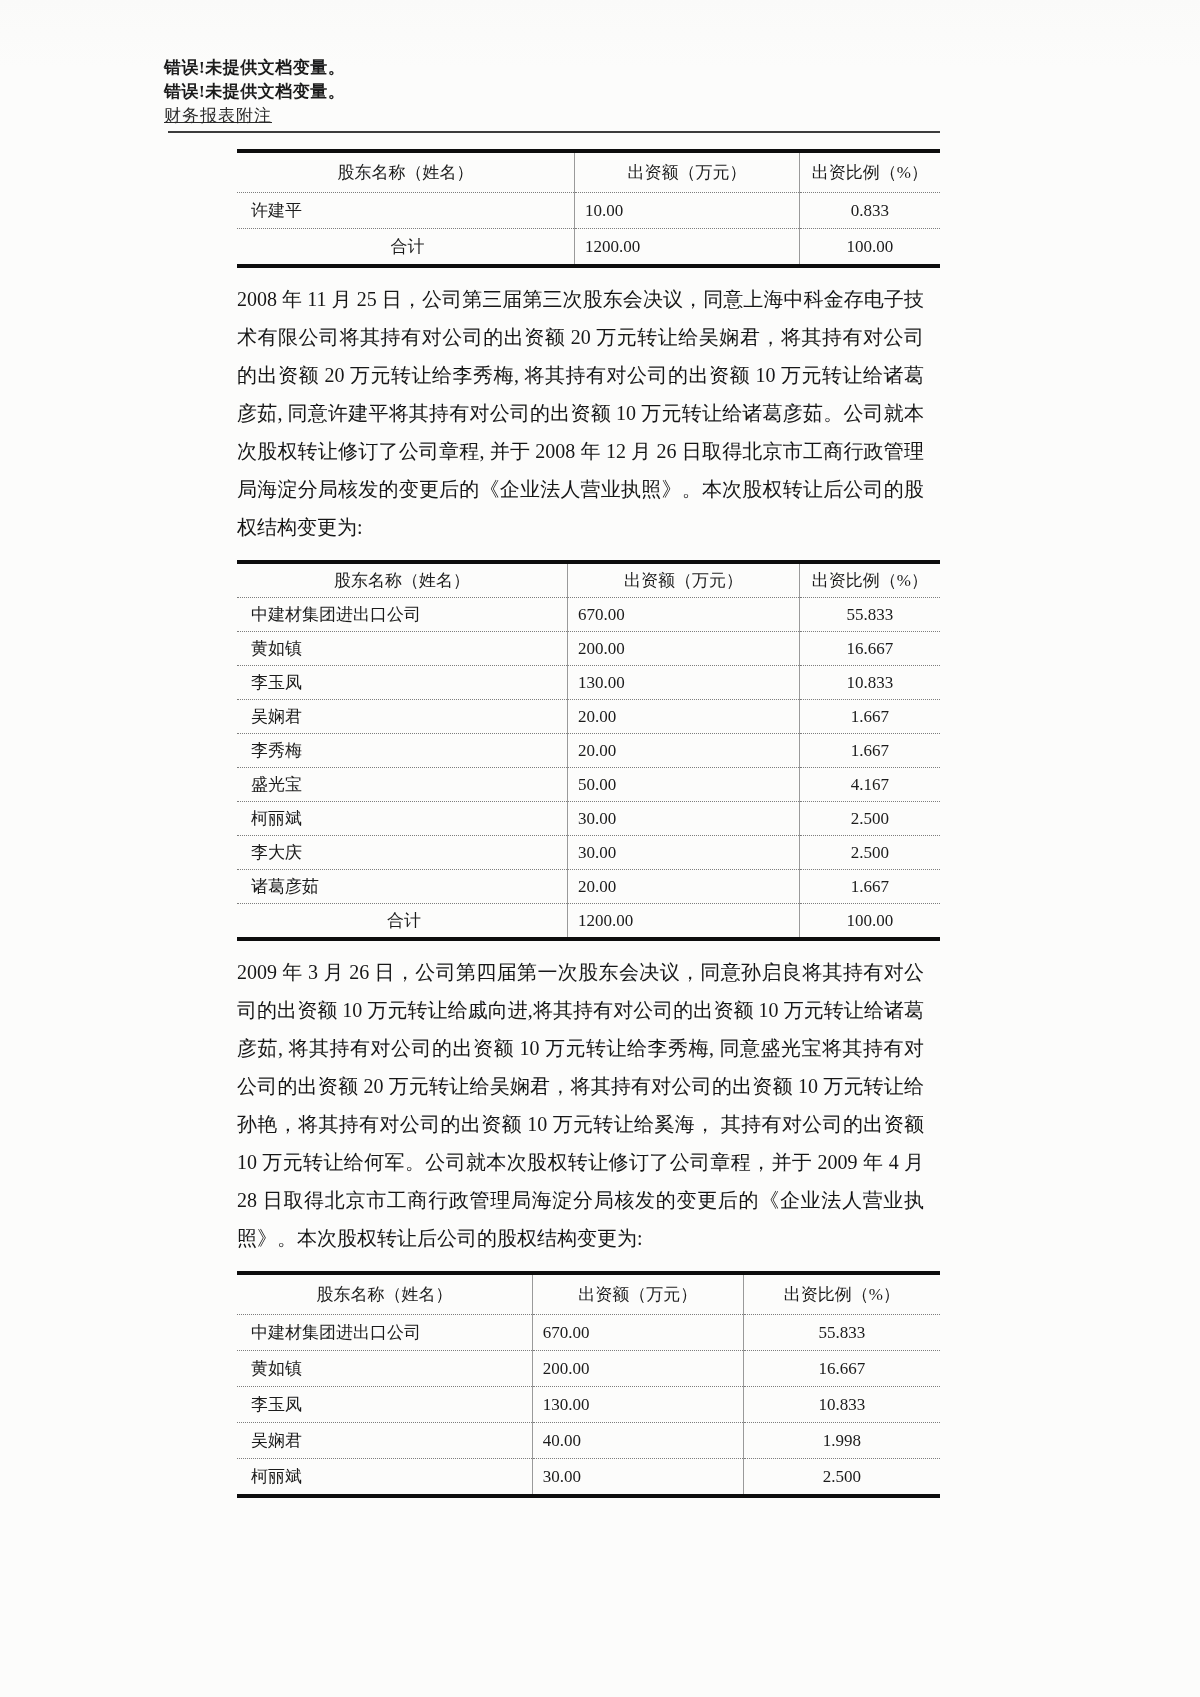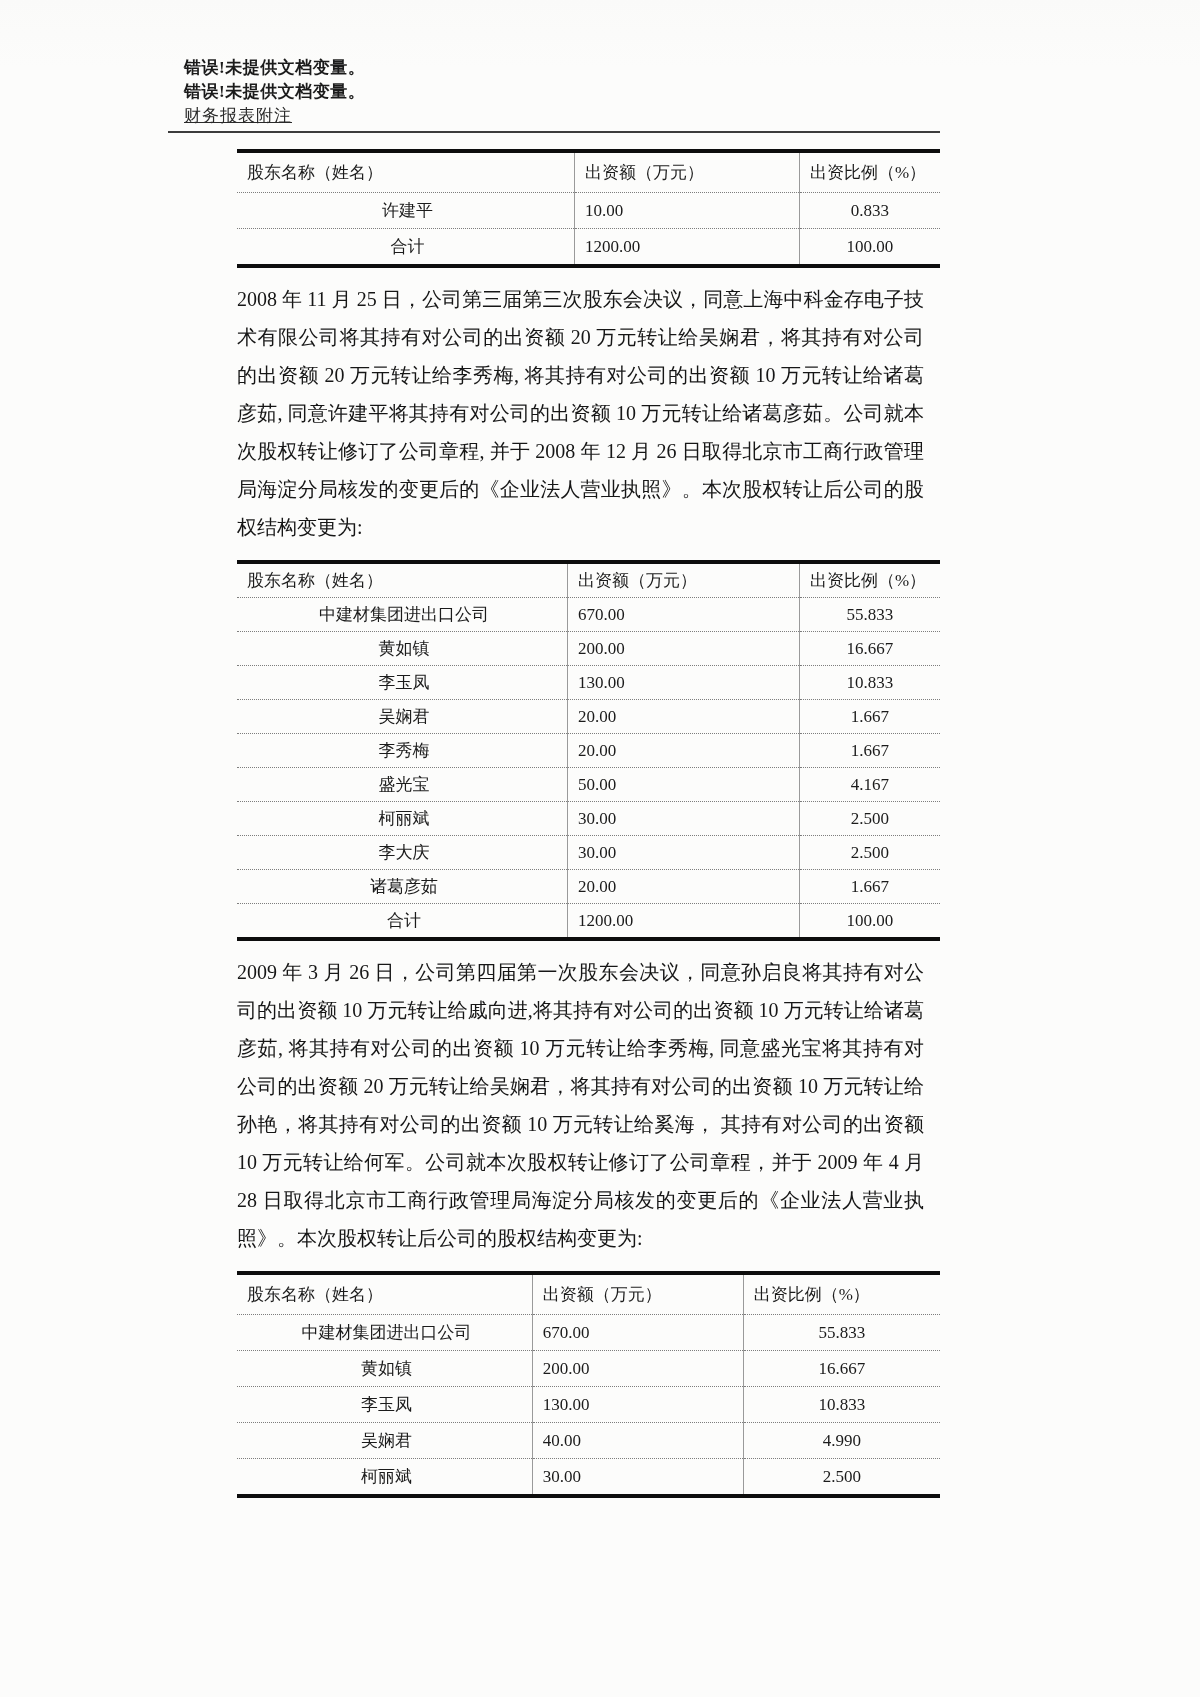--- a/index.html
+++ b/index.html
@@ -9,21 +9,21 @@
     font-family: "Liberation Serif", "DejaVu Serif", serif;
     color: #1b1b1b;
     position: relative;
   }
   .page {
     position: absolute; inset: 0;
     background: linear-gradient(180deg, #fafaf9 0%, #fcfcfb 4%, #fcfcfb 100%);
   }
   
   .doc-header {
-    position: absolute; left: 184px; top: 56px;
+    position: absolute; left: 164px; top: 56px;
   }
   .hdr-line { font-size: 17px; line-height: 24px; font-weight: bold; letter-spacing: 0.5px; }
   .hdr-line.normal { font-weight: normal; letter-spacing: 1px; color: #2a2a2a; text-decoration: underline; }
   .header-rule {
     position: absolute; left: 168px; top: 131px; width: 772px;
     border: none; border-top: 2px solid #3c3c3c; margin: 0;
   }
   
   .content {
     position: absolute; left: 237px; top: 149px; width: 703px;
@@ -35,23 +35,23 @@
     border-bottom: 4px solid #0d0d0d;
     font-size: 17px;
   }
   th, td {
     border-bottom: 1px dotted #7d7d7d;
     padding: 7px 10px;
     font-weight: normal;
     line-height: 21px;
     white-space: nowrap;
   }
-  th { text-align: left; padding-top: 9px; padding-bottom: 9px; }
+  th { text-align: center; padding-top: 9px; padding-bottom: 9px; }
   th + th, td + td { border-left: 1px solid #9a9a9a; }
-  td.c-name  { text-align: center; padding-left: 14px; }
+  td.c-name  { text-align: left; padding-left: 14px; }
   td.c-amount{ padding-right: 14px; }
   td.c-ratio { text-align: center; }
   tr.total-row td.c-name { text-align: center; }
   
   .t1 col.c1 { width: 48%; } .t1 col.c2 { width: 32%; } .t1 col.c3 { width: 20%; }
   .t2 col.c1 { width: 47%; } .t2 col.c2 { width: 33%; } .t2 col.c3 { width: 20%; }
   .t3 col.c1 { width: 42%; } .t3 col.c2 { width: 30%; } .t3 col.c3 { width: 28%; }
   .t2 th, .t2 td { padding-top: 6px; padding-bottom: 6px; }
   p.body-par {
     font-size: 20px;
@@ -199,21 +199,21 @@
           <td class="c-ratio">16.667</td>
         </tr>
         <tr>
           <td class="c-name">李玉凤</td>
           <td class="c-amount">130.00</td>
           <td class="c-ratio">10.833</td>
         </tr>
         <tr>
           <td class="c-name">吴娴君</td>
           <td class="c-amount">40.00</td>
-          <td class="c-ratio">4.990</td>
+          <td class="c-ratio">1.998</td>
         </tr>
         <tr>
           <td class="c-name">柯丽斌</td>
           <td class="c-amount">30.00</td>
           <td class="c-ratio">2.500</td>
         </tr>
       </tbody>
     </table>
 
   </div>

